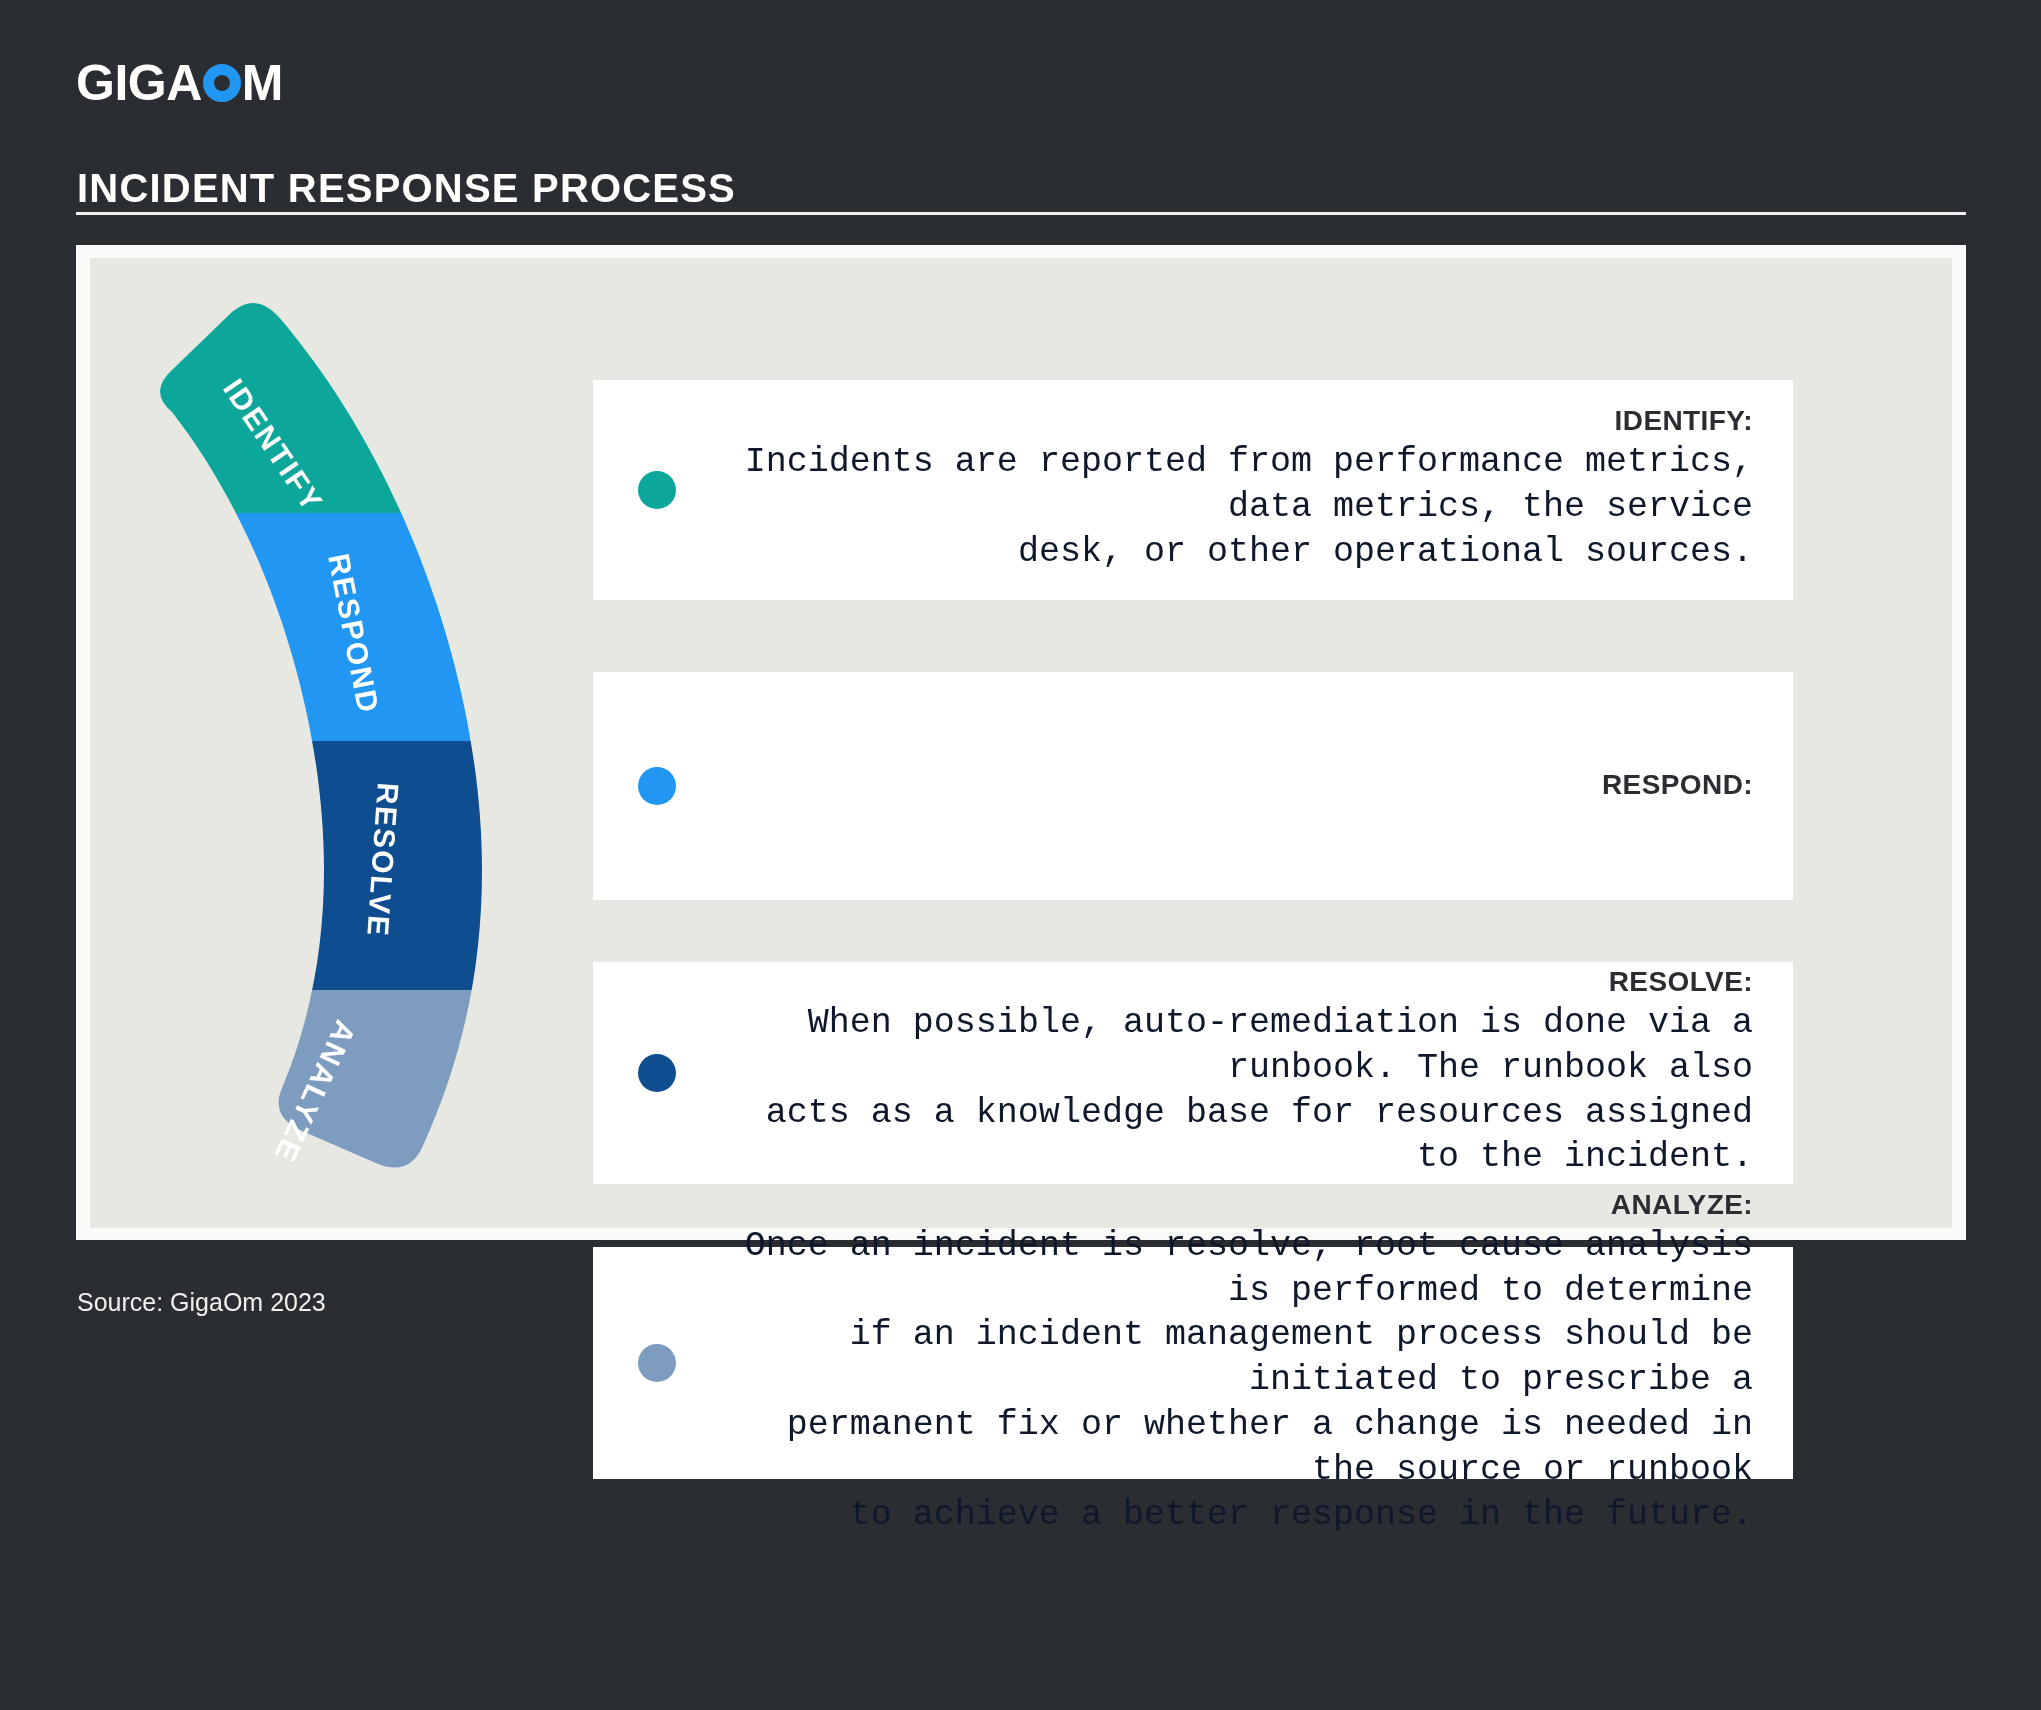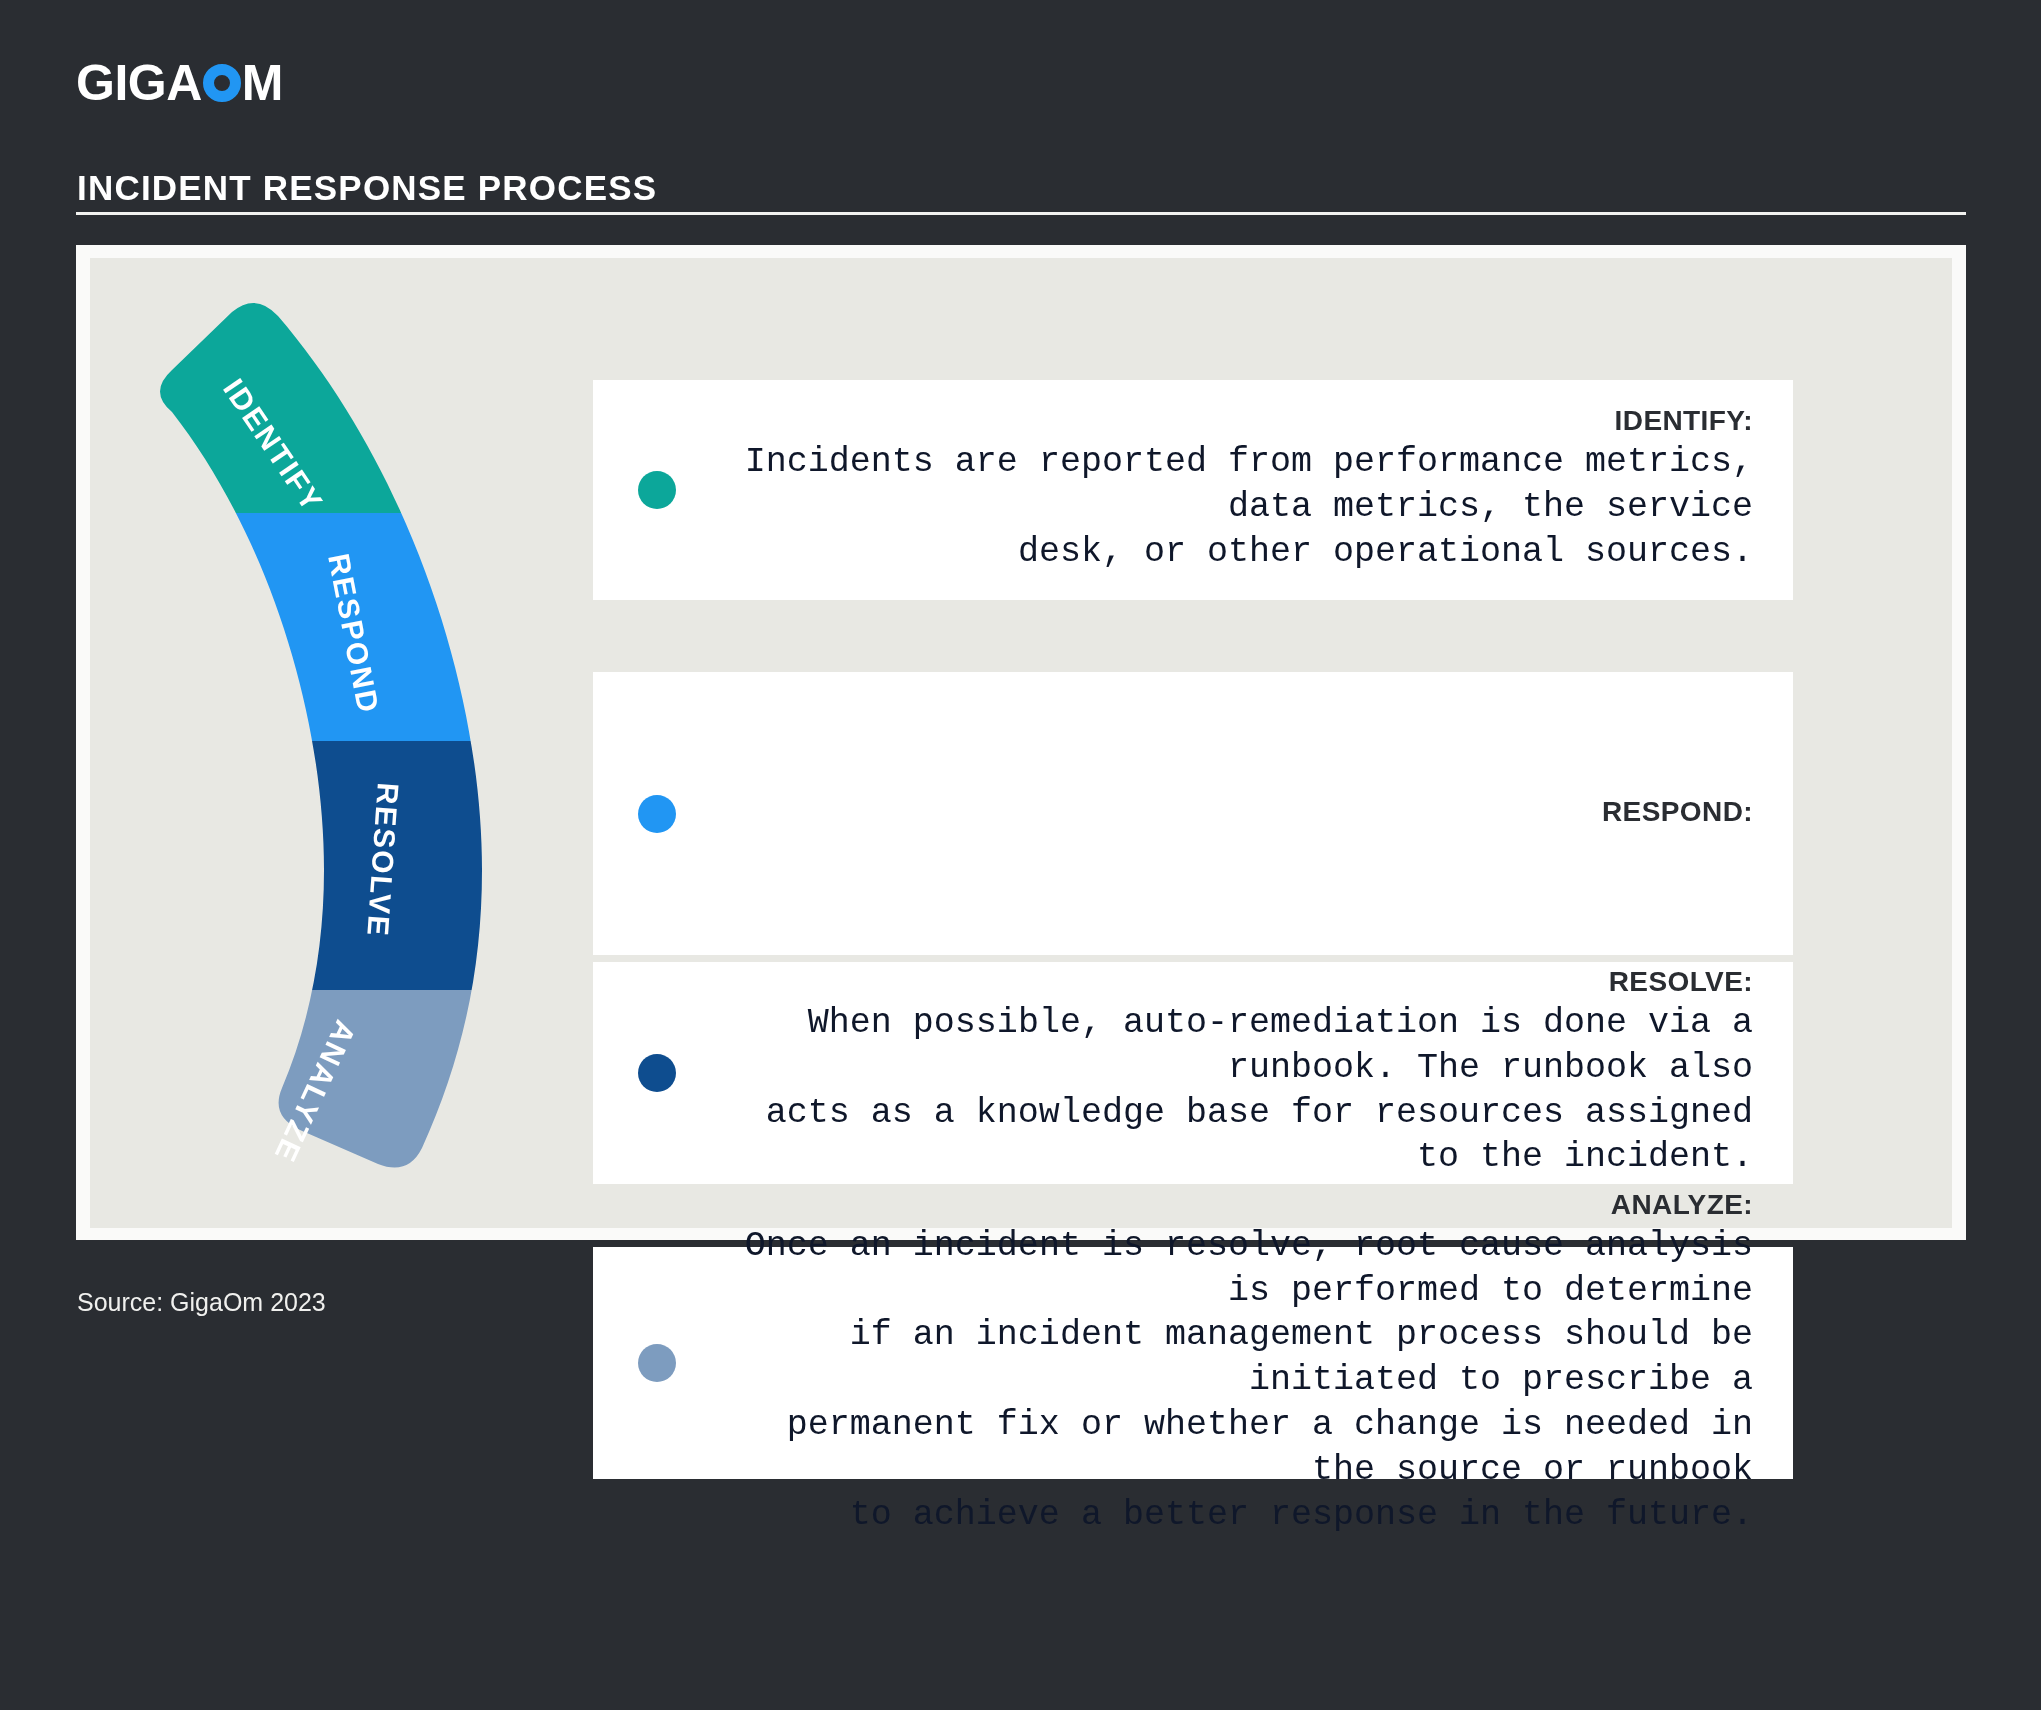--- a/index.html
+++ b/index.html
@@ -44,21 +44,21 @@
     position: relative;
     top: 2px;
     margin: 0 1px;
   }
 
   .page-title {
     position: absolute;
     left: 77px;
     top: 188px;
     transform: translateY(-50%);
-    font-size: 35px;
+    font-size: 40px;
     font-weight: bold;
     letter-spacing: 1.2px;
     color: #ffffff;
     font-family: "Liberation Sans", sans-serif;
   }
 
   .title-rule {
     position: absolute;
     left: 76px;
     top: 212px;
@@ -130,21 +130,21 @@
   .card-text {
     font-family: Liberation Mono, monospace;
     font-size: 35px;
     line-height: 1.28;
     color: #0f172a;
     white-space: pre-line;
   }
 
   
   #card-identify { left: 593px; top: 380px; width: 1200px; height: 220px; }
-  #card-respond  { left: 593px; top: 672px; width: 1200px; height: 283px; }
+  #card-respond  { left: 593px; top: 672px; width: 1200px; height: 228px; }
   #card-resolve  { left: 593px; top: 962px; width: 1200px; height: 222px; }
   #card-analyze  { left: 593px; top: 1247px; width: 1200px; height: 232px; }
 
   
   .source {
     position: absolute;
     left: 77px;
     top: 1288px;
     font-family: "Liberation Sans", sans-serif;
     font-size: 25px;

